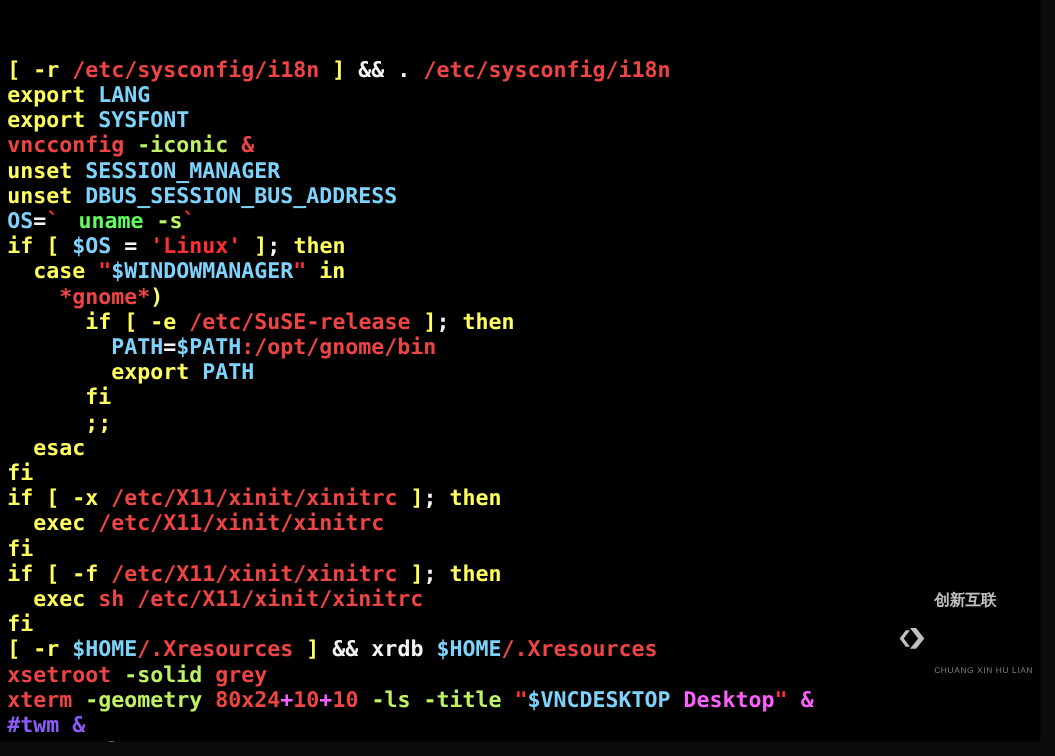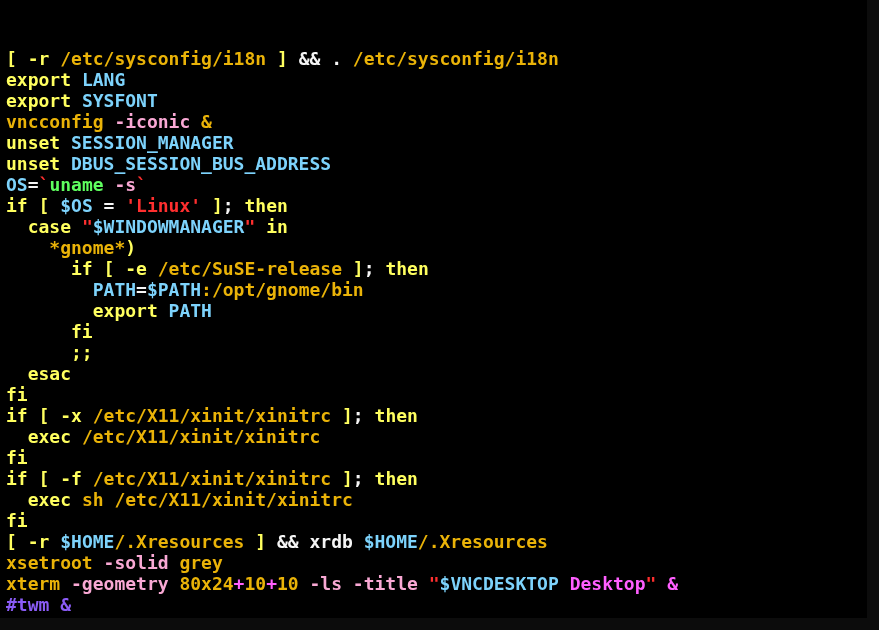--- a/index.html
+++ b/index.html
@@ -19,25 +19,25 @@
     font-size: 18px;
     line-height: 21px;
     font-weight: bold;
     white-space: pre;
     overflow: hidden;
     position: relative;
   }
   .t-wht   { color: #f5f5f5; }
   .t-yel   { color: #ffff5f; }
   .t-cyn   { color: #7dd3fc; }
-  .t-grn   { color: #5fff5f; }
+  .t-grn   { color: #5fff5f; margin-left: 16px; }
   .t-mag   { color: #ff5fff; }
-  .t-gry   { color: #eab308; text-align: right; } 
+  .t-gry   { color: #ef4444; text-align: right; } 
   .t-red   { color: #ff2f2f; }
-  .t-org   { color: #f9a8d4; } 
+  .t-org   { color: #bef264; } 
   .t-blu   { color: #8b5cf6; }
   .term-line { display: block; }
   .logo {
     position: absolute;
     right: 6px;
     bottom: 6px;
     display: flex;
     align-items: center;
     gap: 4px;
     opacity: 0.75;
@@ -61,13 +61,23 @@
     letter-spacing: 0.5px;
     font-weight: normal;
   }
 </style>
 </head>
 <body>
 
 <div class="term">
   <div id="text-area"><span class="term-line"><span class="t-yel">[ -r</span><span class="t-wht"> </span><span class="t-gry">/etc/sysconfig/i18n</span><span class="t-wht"> </span><span class="t-yel">]</span><span class="t-wht"> &amp;&amp; . </span><span class="t-gry">/etc/sysconfig/i18n</span></span><span class="term-line"><span class="t-yel">export</span><span class="t-wht"> </span><span class="t-cyn">LANG</span></span><span class="term-line"><span class="t-yel">export</span><span class="t-wht"> </span><span class="t-cyn">SYSFONT</span></span><span class="term-line"><span class="t-gry">vncconfig </span><span class="t-org">-iconic</span><span class="t-gry"> &amp;</span></span><span class="term-line"><span class="t-yel">unset</span><span class="t-wht"> </span><span class="t-cyn">SESSION_MANAGER</span></span><span class="term-line"><span class="t-yel">unset</span><span class="t-wht"> </span><span class="t-cyn">DBUS_SESSION_BUS_ADDRESS</span></span><span class="term-line"><span class="t-cyn">OS</span><span class="t-wht">=</span><span class="t-red">`</span><span class="t-grn">uname </span><span class="t-org">-s</span><span class="t-red">`</span></span><span class="term-line"><span class="t-yel">if</span><span class="t-wht"> </span><span class="t-yel">[</span><span class="t-wht"> </span><span class="t-cyn">$OS</span><span class="t-wht"> = </span><span class="t-red">'Linux'</span><span class="t-wht"> </span><span class="t-yel">]</span><span class="t-wht">; </span><span class="t-yel">then</span></span><span class="term-line"><span class="t-wht">  </span><span class="t-yel">case</span><span class="t-wht"> </span><span class="t-red">"</span><span class="t-cyn">$WINDOWMANAGER</span><span class="t-red">"</span><span class="t-wht"> </span><span class="t-yel">in</span></span><span class="term-line"><span class="t-wht">    </span><span class="t-gry">*gnome*</span><span class="t-yel">)</span></span><span class="term-line"><span class="t-wht">      </span><span class="t-yel">if</span><span class="t-wht"> </span><span class="t-yel">[</span><span class="t-wht"> </span><span class="t-yel">-e</span><span class="t-wht"> </span><span class="t-gry">/etc/SuSE-release</span><span class="t-wht"> </span><span class="t-yel">]</span><span class="t-wht">; </span><span class="t-yel">then</span></span><span class="term-line"><span class="t-wht">        </span><span class="t-cyn">PATH</span><span class="t-wht">=</span><span class="t-cyn">$PATH</span><span class="t-gry">:/opt/gnome/bin</span></span><span class="term-line"><span class="t-wht">        </span><span class="t-yel">export</span><span class="t-wht"> </span><span class="t-cyn">PATH</span></span><span class="term-line"><span class="t-wht">      </span><span class="t-yel">fi</span></span><span class="term-line"><span class="t-wht">      </span><span class="t-yel">;;</span></span><span class="term-line"><span class="t-wht">  </span><span class="t-yel">esac</span></span><span class="term-line"><span class="t-yel">fi</span></span><span class="term-line"><span class="t-yel">if</span><span class="t-wht"> </span><span class="t-yel">[</span><span class="t-wht"> </span><span class="t-yel">-x</span><span class="t-wht"> </span><span class="t-gry">/etc/X11/xinit/xinitrc</span><span class="t-wht"> </span><span class="t-yel">]</span><span class="t-wht">; </span><span class="t-yel">then</span></span><span class="term-line"><span class="t-wht">  </span><span class="t-yel">exec</span><span class="t-wht"> </span><span class="t-gry">/etc/X11/xinit/xinitrc</span></span><span class="term-line"><span class="t-yel">fi</span></span><span class="term-line"><span class="t-yel">if</span><span class="t-wht"> </span><span class="t-yel">[</span><span class="t-wht"> </span><span class="t-yel">-f</span><span class="t-wht"> </span><span class="t-gry">/etc/X11/xinit/xinitrc</span><span class="t-wht"> </span><span class="t-yel">]</span><span class="t-wht">; </span><span class="t-yel">then</span></span><span class="term-line"><span class="t-wht">  </span><span class="t-yel">exec</span><span class="t-wht"> </span><span class="t-gry">sh /etc/X11/xinit/xinitrc</span></span><span class="term-line"><span class="t-yel">fi</span></span><span class="term-line"><span class="t-yel">[ -r</span><span class="t-wht"> </span><span class="t-cyn">$HOME</span><span class="t-gry">/.Xresources</span><span class="t-wht"> </span><span class="t-yel">]</span><span class="t-wht"> &amp;&amp; xrdb </span><span class="t-cyn">$HOME</span><span class="t-gry">/.Xresources</span></span><span class="term-line"><span class="t-gry">xsetroot </span><span class="t-org">-solid</span><span class="t-gry"> grey</span></span><span class="term-line"><span class="t-gry">xterm </span><span class="t-org">-geometry</span><span class="t-gry"> 80x24</span><span class="t-mag">+</span><span class="t-gry">10</span><span class="t-mag">+</span><span class="t-gry">10 </span><span class="t-org">-ls</span><span class="t-gry"> </span><span class="t-org">-title</span><span class="t-gry"> </span><span class="t-red">"</span><span class="t-cyn">$VNCDESKTOP</span><span class="t-mag"> Desktop</span><span class="t-red">"</span><span class="t-gry"> </span><span class="t-mag">&amp;</span></span><span class="term-line"><span class="t-blu">#twm &amp;</span></span><span class="term-line"><span class="t-grn">gnome &amp;</span></span></div>
 
+  <div class="logo">
+    <svg class="logo-icon" viewBox="0 0 32 28">
+      <path d="M20 4 L28 14 L20 24 L14 24 L22 14 L14 4 Z" fill="#ffffff"></path>
+      <path d="M10 6 L4 14 L10 22 L14 22 L8 14 L14 6 Z" fill="#ffffff"></path>
+    </svg>
+    <div>
+      <div class="logo-cn">创新互联</div>
+      <div class="logo-en">CHUANG XIN HU LIAN</div>
+    </div>
+  </div>
 </div>
 
 </body></html>

